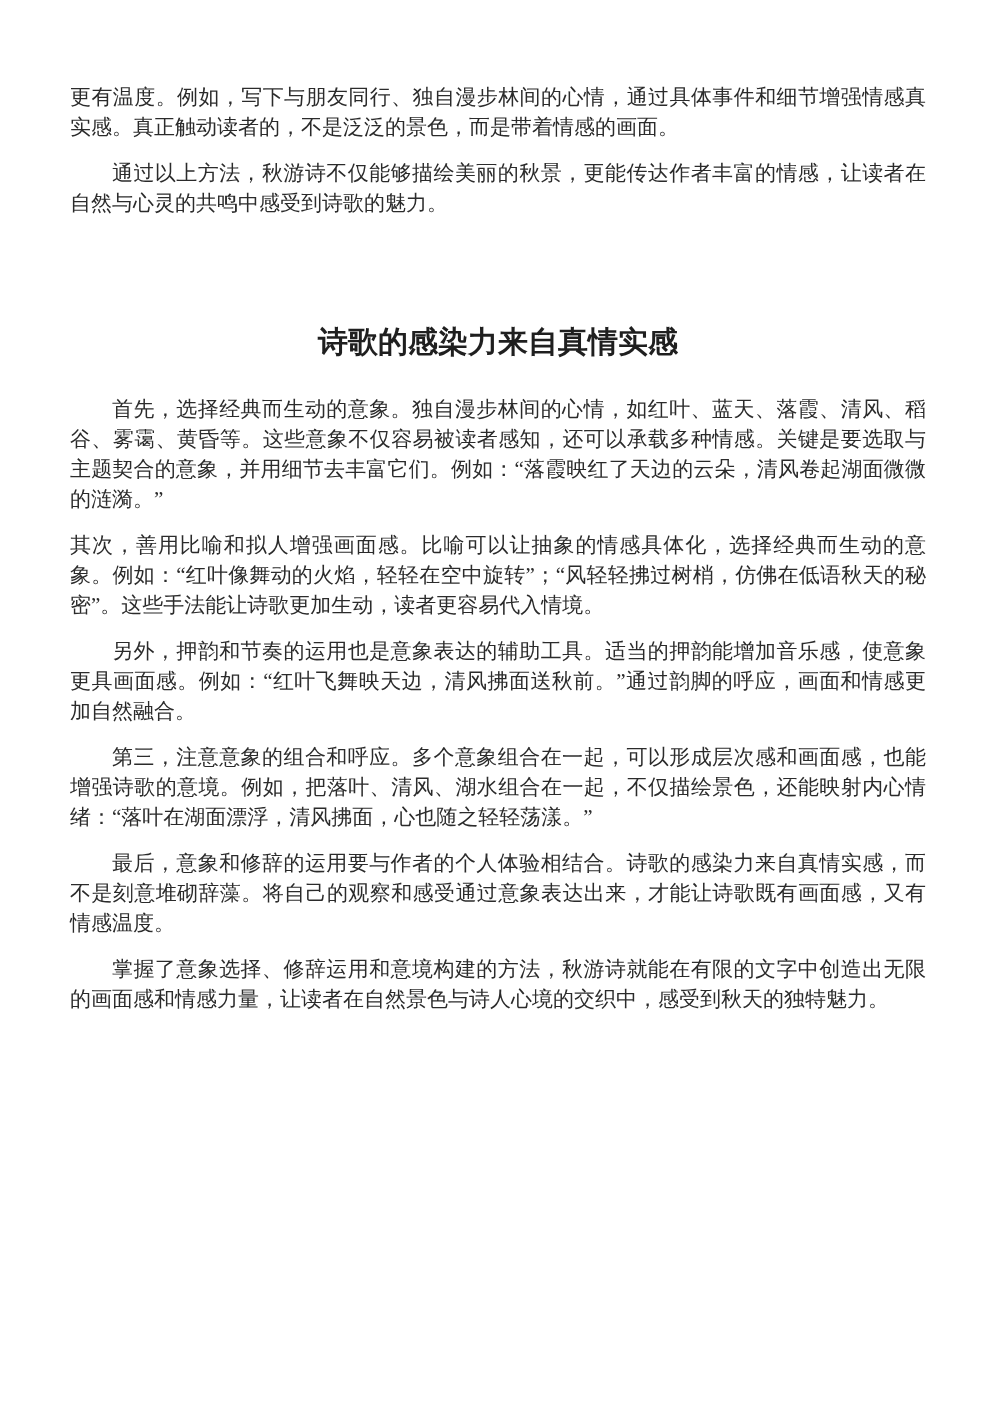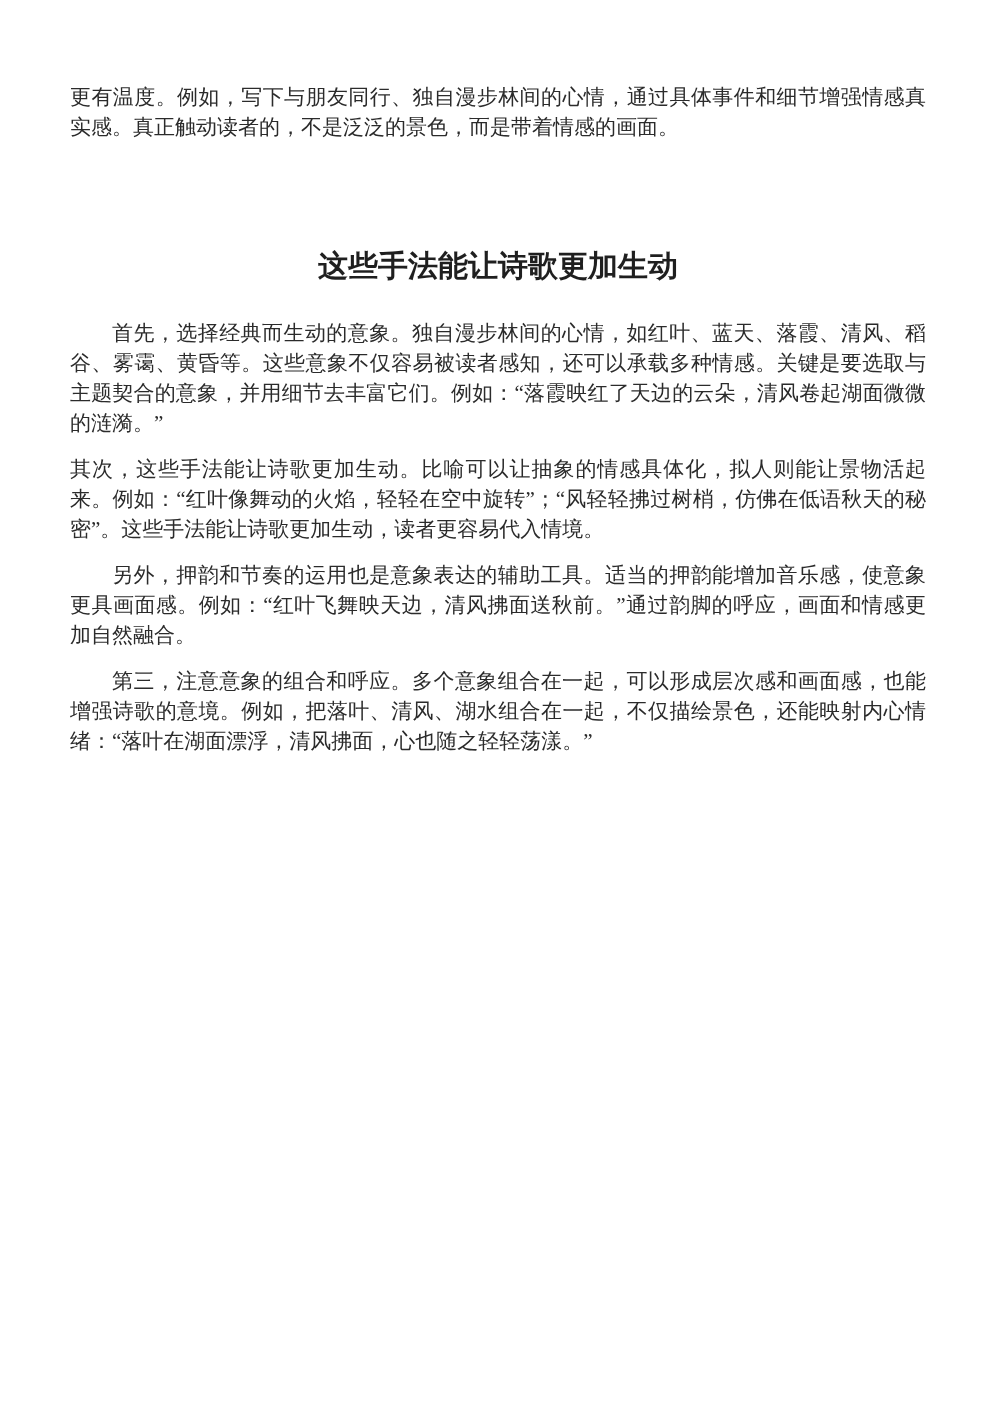--- a/index.html
+++ b/index.html
@@ -73,33 +73,36 @@
 </style>
 </head>
 <body>
 
 <div class="page">
 
   <div class="content">
 
     <p class="para">更有温度。例如，写下与朋友同行、独自漫步林间的心情，通过具体事件和细节增强情感真实感。真正触动读者的，不是泛泛的景色，而是带着情感的画面。</p>
 
+    <p class="para indent">通过以上方法，秋游诗不仅能够描绘美丽的秋景，更能传达作者丰富的情感，让读者在自然与心灵的共鸣中感受到诗歌的魅力。</p>
 
-    <h1 class="section-title">这些手法能让诗歌更加生动</h1>
+    <h1 class="section-title">诗歌的感染力来自真情实感</h1>
 
 
     <p class="para indent">首先，选择经典而生动的意象。独自漫步林间的心情，如红叶、蓝天、落霞、清风、稻谷、雾霭、黄昏等。这些意象不仅容易被读者感知，还可以承载多种情感。关键是要选取与主题契合的意象，并用细节去丰富它们。例如：“落霞映红了天边的云朵，清风卷起湖面微微的涟漪。”</p>
 
-    <p class="para">其次，这些手法能让诗歌更加生动。比喻可以让抽象的情感具体化，拟人则能让景物活起来。例如：“红叶像舞动的火焰，轻轻在空中旋转”；“风轻轻拂过树梢，仿佛在低语秋天的秘密”。这些手法能让诗歌更加生动，读者更容易代入情境。</p>
+    <p class="para">其次，善用比喻和拟人增强画面感。比喻可以让抽象的情感具体化，选择经典而生动的意象。例如：“红叶像舞动的火焰，轻轻在空中旋转”；“风轻轻拂过树梢，仿佛在低语秋天的秘密”。这些手法能让诗歌更加生动，读者更容易代入情境。</p>
 
     <p class="para indent">另外，押韵和节奏的运用也是意象表达的辅助工具。适当的押韵能增加音乐感，使意象更具画面感。例如：“红叶飞舞映天边，清风拂面送秋前。”通过韵脚的呼应，画面和情感更加自然融合。</p>
 
     <p class="para indent">第三，注意意象的组合和呼应。多个意象组合在一起，可以形成层次感和画面感，也能增强诗歌的意境。例如，把落叶、清风、湖水组合在一起，不仅描绘景色，还能映射内心情绪：“落叶在湖面漂浮，清风拂面，心也随之轻轻荡漾。”</p>
 
+    <p class="para indent">最后，意象和修辞的运用要与作者的个人体验相结合。诗歌的感染力来自真情实感，而不是刻意堆砌辞藻。将自己的观察和感受通过意象表达出来，才能让诗歌既有画面感，又有情感温度。</p>
 
+    <p class="para indent">掌握了意象选择、修辞运用和意境构建的方法，秋游诗就能在有限的文字中创造出无限的画面感和情感力量，让读者在自然景色与诗人心境的交织中，感受到秋天的独特魅力。</p>
 
   </div>
 
   <div class="watermark">bzxz.net</div>
 
   <div class="footer-rule"></div>
 
   <div class="footer-url">www. bzxz. net</div>
 
 </div>

